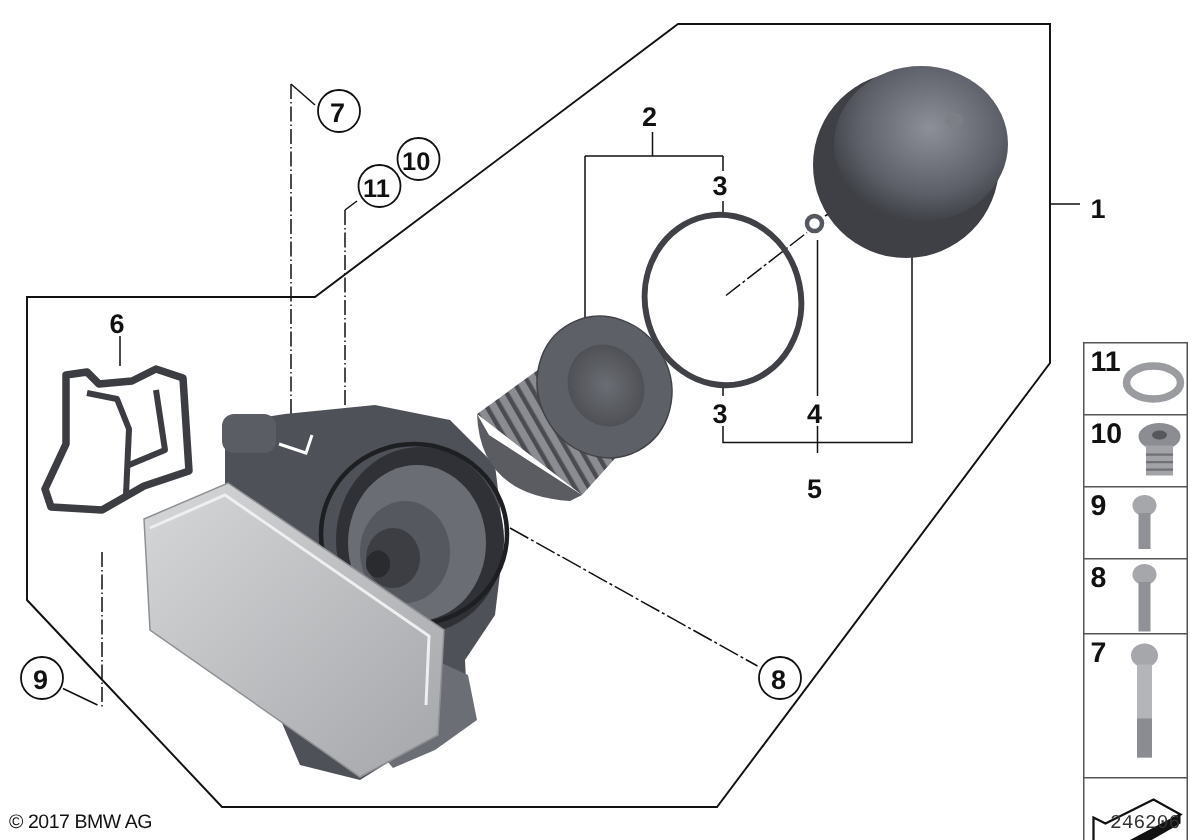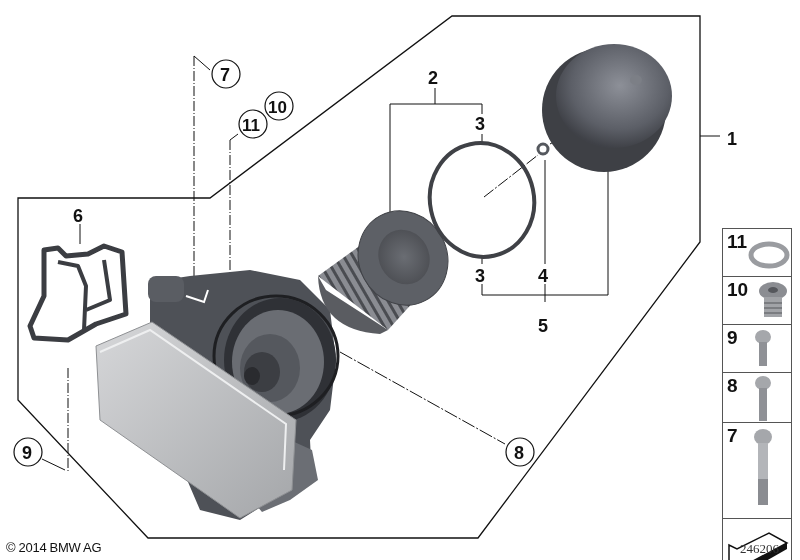--- a/index.html
+++ b/index.html
@@ -3,21 +3,21 @@
 <meta charset="utf-8">
 <style>
   html, body { margin: 0; padding: 0; background: #ffffff; }
   body { width: 800px; height: 560px; position: relative; overflow: hidden;
          font-family: "Liberation Sans", "DejaVu Sans", sans-serif; }
   #stage { position: absolute; left: 0; top: 0; width: 800px; height: 560px; }
   .callout-num { font-family: "Liberation Sans", sans-serif; font-weight: bold; fill: #111; }
   .copyright { position: absolute; left: 6px; top: 540px; font-size: 13px; color: #111;
                letter-spacing: -0.3px; font-family: "Liberation Sans", sans-serif; }
   .diagram-id { position: absolute; left: 740px; top: 541px; font-size: 13px; color: #333;
-                font-family: Liberation Serif, serif; }
+                font-family: Liberation Mono, monospace; }
   .legend { position: absolute; left: 722px; top: 228px; width: 70px; }
   .legend-cell { position: relative; border: 1px solid #555; border-bottom: none; background: #fff; box-sizing: border-box; }
   .legend-cell:last-child { border-bottom: 1px solid #555; }
   .legend-cell .num { position: absolute; left: 4px; top: 2px; font-weight: bold; font-size: 19px; color: #111; }
   .legend-cell svg { position: absolute; left: 0; top: 0; }
 </style>
 </head>
 <body>
 
 <div id="stage">
@@ -192,14 +192,14 @@
   </div>
   <div class="legend-cell" style="height:56px">
     <svg width="70" height="56">
       <path d="M 6 44 L 6 26 L 14 30 L 46 14 L 64 24 L 30 42 L 38 46 Z" fill="#fff" stroke="#111" stroke-width="1.5"></path>
       <path d="M 6 44 L 38 46 L 38 52 L 6 52 Z" fill="#111"></path>
       <path d="M 30 42 L 64 24 L 64 30 L 36 46 Z" fill="#111"></path>
     </svg>
   </div>
 </div>
 
-<div class="copyright">© 2014 BMW AG</div>
+<div class="copyright">© 2017 BMW AG</div>
 <div class="diagram-id">246206</div>
 
 </body></html>

